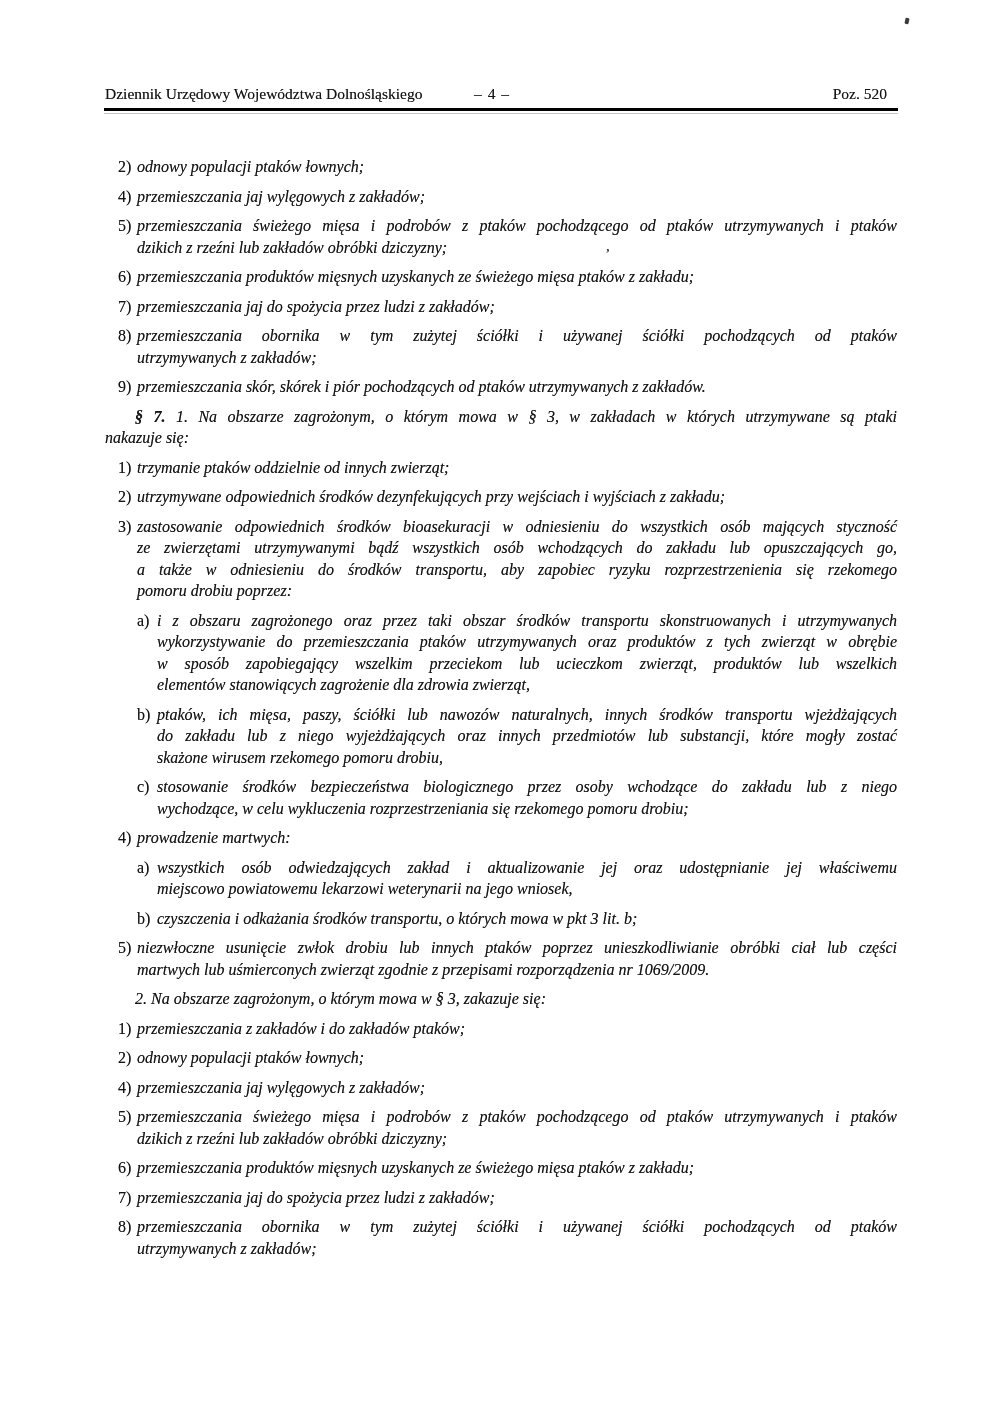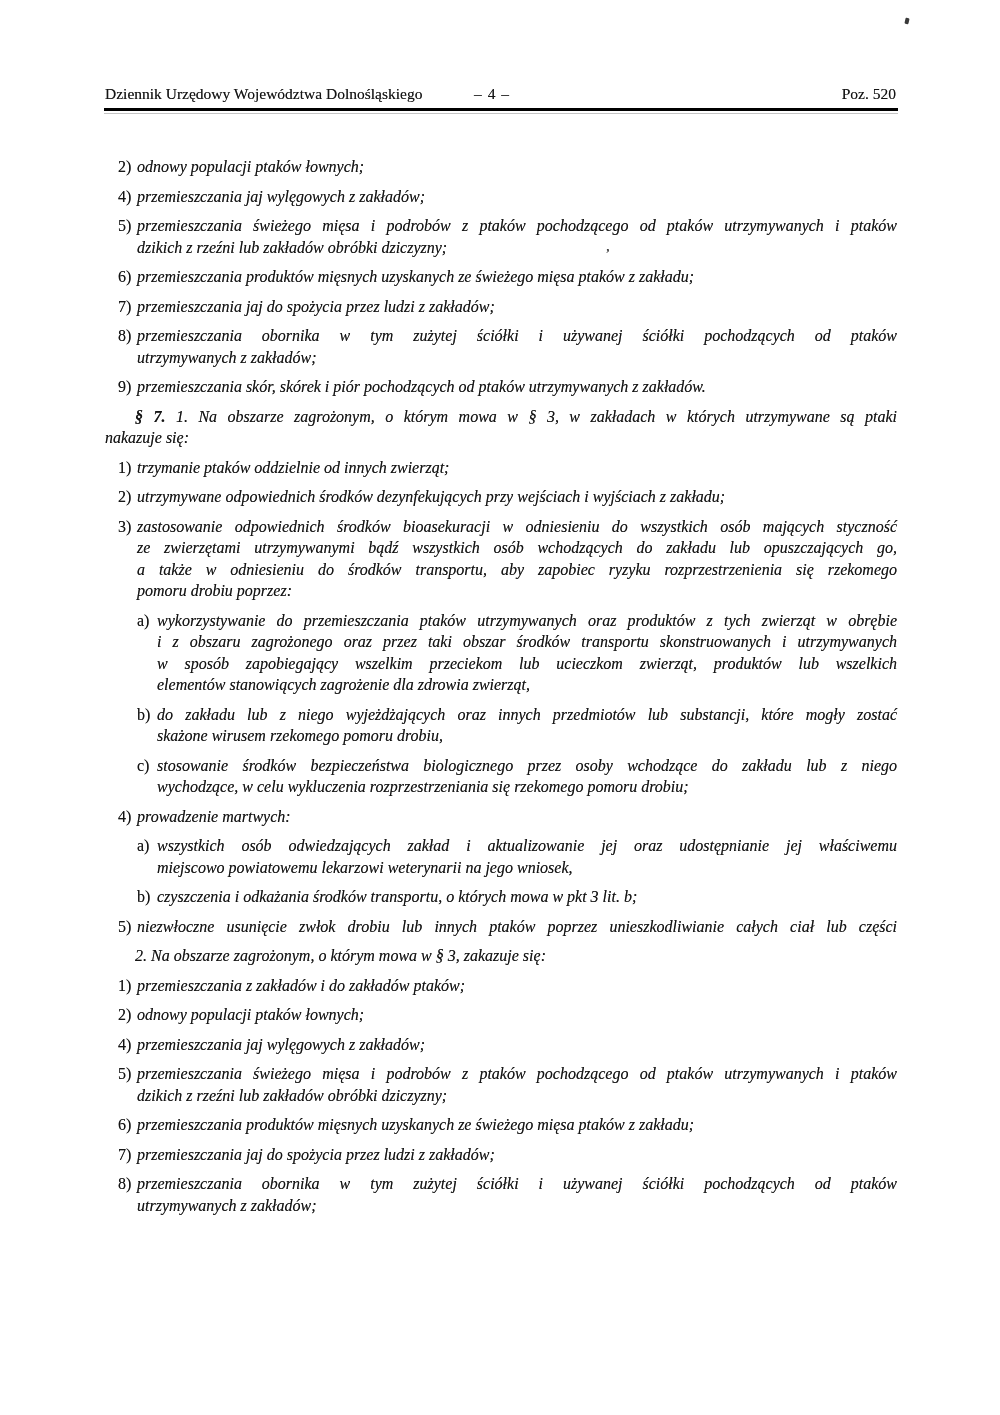--- a/index.html
+++ b/index.html
@@ -16,21 +16,21 @@
 
   
   .hdr {
     position: absolute;
     top: 85px;
     font-size: 15.5px;
     white-space: nowrap;
   }
   .hdr-journal { left: 105px; text-align: center; }
   .hdr-pagenum { left: 474px; letter-spacing: 1px; }
-  .hdr-poz { right: 104px; }
+  .hdr-poz { right: 113px; }
 
   .rule-main {
     position: absolute;
     left: 104px;
     top: 108px;
     width: 794px;
     height: 3px;
     background: #000;
   }
   .rule-echo {
@@ -143,27 +143,28 @@
       </div>
       <div class="para item">
         <span class="num">3)</span>
         <div class="line">zastosowanie odpowiednich środków bioasekuracji w odniesieniu do wszystkich osób mających styczność</div>
         <div class="line">ze zwierzętami utrzymywanymi bądź wszystkich osób wchodzących do zakładu lub opuszczających go,</div>
         <div class="line">a także w odniesieniu do środków transportu, aby zapobiec ryzyku rozprzestrzenienia się rzekomego</div>
         <div class="line last">pomoru drobiu poprzez:</div>
       </div>
       <div class="para subitem">
         <span class="num">a)</span>
+        <div class="line">i z obszaru zagrożonego oraz przez taki obszar środków transportu skonstruowanych i utrzymywanych</div>
         <div class="line">wykorzystywanie do przemieszczania ptaków utrzymywanych oraz produktów z tych zwierząt w obrębie</div>
-        <div class="line">i z obszaru zagrożonego oraz przez taki obszar środków transportu skonstruowanych i utrzymywanych</div>
         <div class="line">w sposób zapobiegający wszelkim przeciekom lub ucieczkom zwierząt, produktów lub wszelkich</div>
         <div class="line last">elementów stanowiących zagrożenie dla zdrowia zwierząt,</div>
       </div>
       <div class="para subitem">
         <span class="num">b)</span>
+        <div class="line">ptaków, ich mięsa, paszy, ściółki lub nawozów naturalnych, innych środków transportu wjeżdżających</div>
         <div class="line">do zakładu lub z niego wyjeżdżających oraz innych przedmiotów lub substancji, które mogły zostać</div>
         <div class="line last">skażone wirusem rzekomego pomoru drobiu,</div>
       </div>
       <div class="para subitem">
         <span class="num">c)</span>
         <div class="line">stosowanie środków bezpieczeństwa biologicznego przez osoby wchodzące do zakładu lub z niego</div>
         <div class="line last">wychodzące, w celu wykluczenia rozprzestrzeniania się rzekomego pomoru drobiu;</div>
       </div>
       <div class="para item">
         <span class="num">4)</span>
@@ -173,21 +174,22 @@
         <span class="num">a)</span>
         <div class="line">wszystkich osób odwiedzających zakład i aktualizowanie jej oraz udostępnianie jej właściwemu</div>
         <div class="line last">miejscowo powiatowemu lekarzowi weterynarii na jego wniosek,</div>
       </div>
       <div class="para subitem">
         <span class="num">b)</span>
         <div class="line last">czyszczenia i odkażania środków transportu, o których mowa w pkt 3 lit. b;</div>
       </div>
       <div class="para item">
         <span class="num">5)</span>
-        <div class="line">niezwłoczne usunięcie zwłok drobiu lub innych ptaków poprzez unieszkodliwianie całych ciał lub części</div>
+        <div class="line">niezwłoczne usunięcie zwłok drobiu lub innych ptaków poprzez unieszkodliwianie obróbki ciał lub części</div>
+        <div class="line last">martwych lub uśmierconych zwierząt zgodnie z przepisami rozporządzenia nr 1069/2009.</div>
       </div>
       <div class="para section">
         <div class="line last first-indent">2. Na obszarze zagrożonym, o którym mowa w § 3, zakazuje się:</div>
       </div>
       <div class="para item">
         <span class="num">1)</span>
         <div class="line last">przemieszczania z zakładów i do zakładów ptaków;</div>
       </div>
       <div class="para item">
         <span class="num">2)</span>

